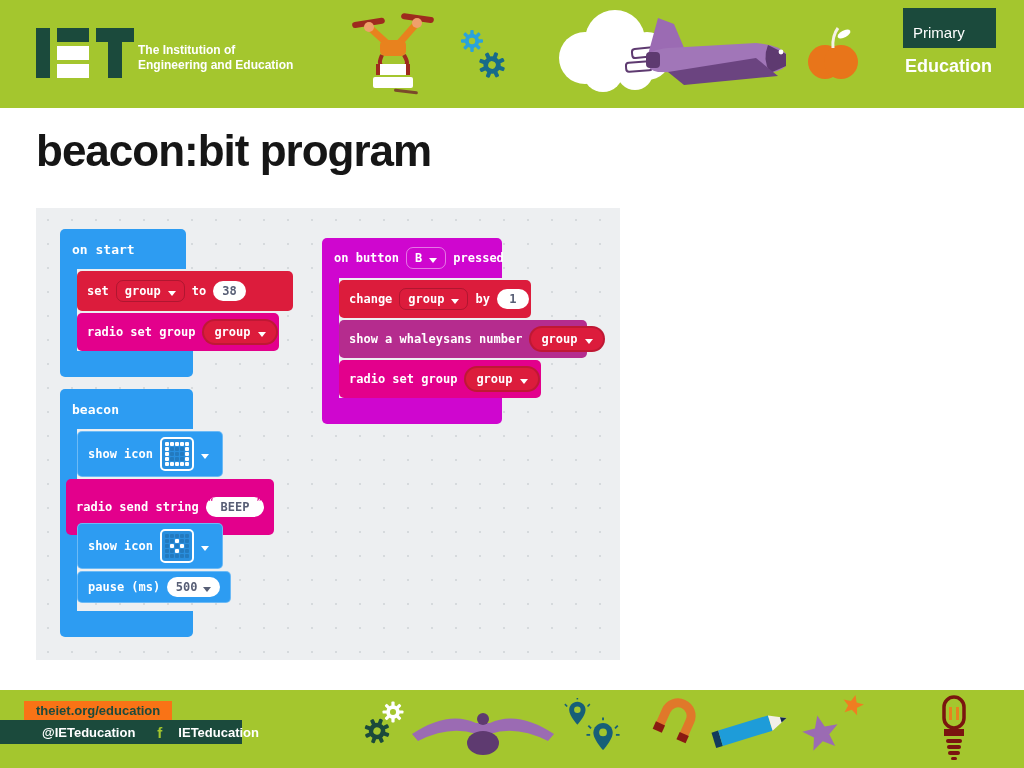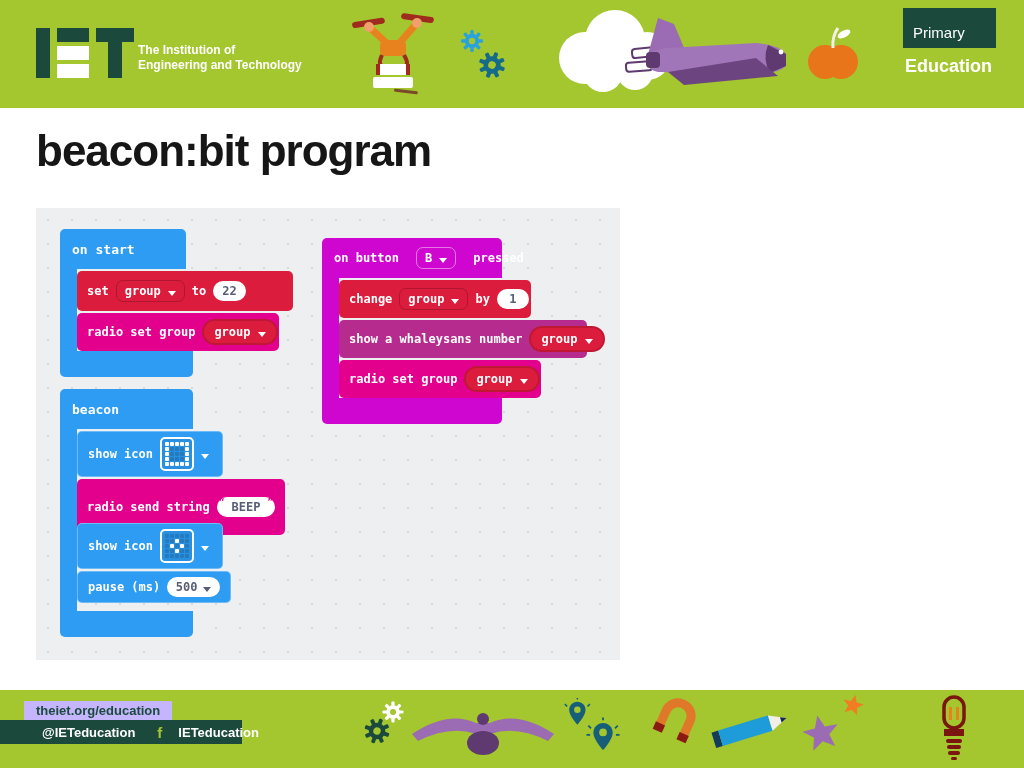--- a/index.html
+++ b/index.html
@@ -58,21 +58,21 @@
     border-top:5.5px solid #fff;border-bottom:none;position:relative;top:2px}
   .tri.dk{border-top-color:var(--ftext)}
   .icon-field{display:inline-flex;padding:3px;border:2px solid #fff;border-radius:5px;
     background:rgba(0,0,0,0.08)}
   .ledgrid{display:grid;grid-template-columns:repeat(5,4px);grid-auto-rows:4px;gap:1px}
   .led{background:rgba(0,0,0,0.14);border-radius:1px}
   .led.on{background:#fff}
 
   
   .footer{position:absolute;left:0;top:690px;width:1024px;height:78px;background:var(--green)}
-  .url-chip{position:absolute;left:24px;top:11px;height:19px;background:#c4b5fd;color:var(--dgreen);
+  .url-chip{position:absolute;left:24px;top:11px;height:19px;background:#f97316;color:var(--dgreen);
     font-weight:bold;font-size:13px;display:flex;align-items:center;padding:0 12px}
   .social{position:absolute;left:0;top:30px;width:242px;height:24px;background:var(--dgreen);
     display:flex;align-items:center;gap:16px;padding-left:26px;color:#fff;font-weight:bold;font-size:13px}
   .social .fb{color:var(--green);font-size:15px;margin-left:6px}
   .ficon{position:absolute}
 </style>
 </head>
 <body>
 
 <svg width="0" height="0" style="position:absolute">
@@ -104,21 +104,21 @@
         <div class="bar dk"></div>
           <div class="bar wh"></div>
           <div class="bar wh"></div>
       </div>
       <div class="l-t">
         <div class="cap"></div>
           <div class="stem"></div>
       </div>
       <div class="logo-text">
         <div>The Institution of</div>
-        <div>Engineering and Technology</div>
+        <div>Engineering and Education</div>
       </div>
     </div>
 
     <svg class="hicon" style="left:350px;top:12px" width="86" height="84" viewBox="0 0 86 84">
       <rect x="2" y="8" width="33" height="6" rx="3" fill="#9E2B1E" transform="rotate(-9 18 11)"></rect>
       <rect x="51" y="3" width="33" height="6" rx="3" fill="#9E2B1E" transform="rotate(8 67 6)"></rect>
       <line x1="19" y1="15" x2="41" y2="35" stroke="#E8821E" stroke-width="7"></line>
       <line x1="67" y1="11" x2="46" y2="35" stroke="#E8821E" stroke-width="7"></line>
       <circle cx="19" cy="15" r="5" fill="#EFA06B"></circle>
       <circle cx="67" cy="11" r="5" fill="#EFA06B"></circle>
@@ -185,33 +185,33 @@
     <div class="clip blue" style="left:24px;top:143px;width:133px;height:26px"></div>
 
     <div class="block crimson" style="left:41px;top:63px;width:216px;height:40px">
       <span>set</span>
       <span class="field">
         <span>group</span>
         <i class="tri"></i>
       </span>
       <span>to</span>
       <span class="pill-white">
-        <span>22</span>
+        <span>38</span>
       </span>
     </div>
 
     <div class="block pink" style="left:41px;top:105px;width:202px;height:38px">
       <span>radio set group</span>
       <span class="pill-red">
         <span>group</span>
         <i class="tri"></i>
       </span>
     </div>
 
-    <div class="chead magenta" style="left:286px;top:30px;width:180px;height:40px;gap:17px;font-size:12px">
+    <div class="chead magenta" style="left:286px;top:30px;width:180px;height:40px;gap:7px;font-size:12px">
       <span>on button</span>
       <span class="field light">
         <span>B</span>
         <i class="tri"></i>
       </span>
       <span>pressed</span>
     </div>
     <div class="spine magenta" style="left:286px;top:69px;width:17px;height:121px"></div>
     <div class="clip magenta" style="left:286px;top:190px;width:180px;height:26px"></div>
 
@@ -276,21 +276,21 @@
             <i class="led on"></i>
             <i class="led on"></i>
             <i class="led on"></i>
             <i class="led on"></i>
             <i class="led on"></i>
           </span>
       </span>
       <i class="tri"></i>
     </div>
 
-    <div class="block pink" style="left:41px;top:271px;width:208px;height:56px">
+    <div class="block pink" style="left:30px;top:271px;width:208px;height:56px">
       <span>radio send string</span>
       <span class="pill-white str">
         <span>BEEP</span>
       </span>
     </div>
 
     <div class="block blue inblue" style="left:41px;top:315px;width:146px;height:46px">
       <span>show icon</span>
       <span class="icon-field">
         <span class="ledgrid">

